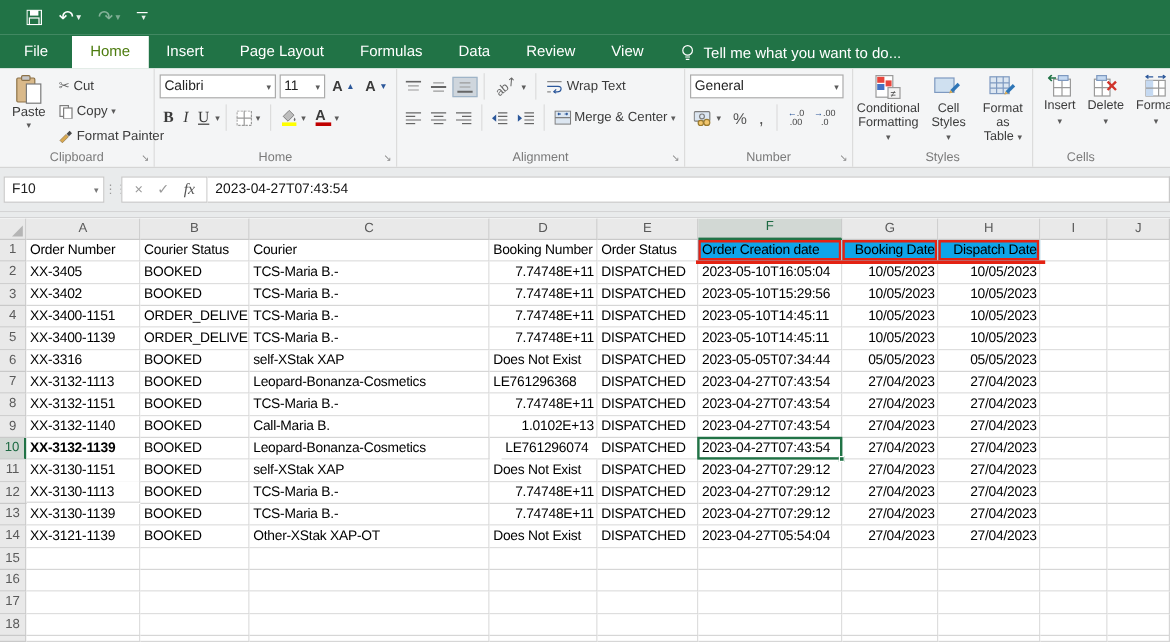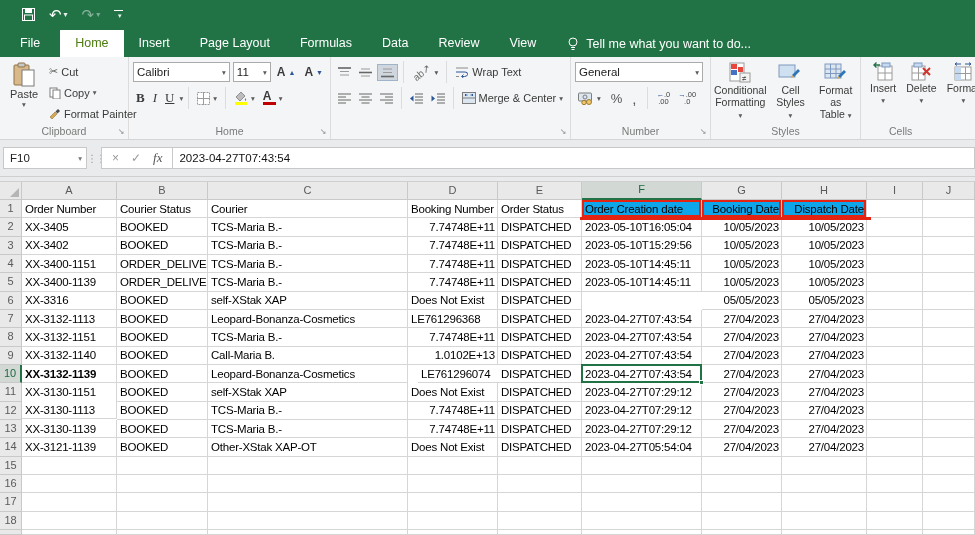--- a/index.html
+++ b/index.html
@@ -338,20 +338,21 @@
                   <rect x="0.5" y="0.5" width="13" height="11" fill="#dce6f1" stroke="#7e7e7e"></rect>
                   <line x1="0.5" y1="6" x2="13.5" y2="6" stroke="#7e7e7e"></line>
                   <path d="M3 3 L5.5 3 M3 3 l1-1 M3 3 l1 1 M11 3 L8.5 3 M11 3 l-1 -1 M11 3 l-1 1" stroke="#2b579a" fill="none"></path>
                 </svg>
             </span>
             <span>Merge &amp; Center</span>
               <span class="arrow">▾</span>
           </span>
         </div>
       </div>
+      <div class="grp-label">Alignment</div>
       <span class="launcher">↘</span>
     </div>
 
     <div class="grp" style="width:140px">
       <div class="grp-body">
         <div class="rrow" style="height:24px">
           <div class="combo" style="width:128px">
               <span>General</span>
               <span class="arrow">▾</span>
             </div>
@@ -558,20 +559,21 @@
       <div class="cell r" style="left: 702px; top: 91.36px; width: 80px; height: 18.34px;">10/05/2023</div>
       <div class="cell r" style="left: 782px; top: 91.36px; width: 85px; height: 18.34px;">10/05/2023</div>
       <div class="cell" style="left: 867px; top: 91.36px; width: 56px; height: 18.34px;"></div>
       <div class="cell" style="left: 923px; top: 91.36px; width: 52px; height: 18.34px;"></div>
       <div class="rowhdr" style="top: 109.7px; height: 18.34px; line-height: 17.34px;">6</div>
       <div class="cell" style="left: 22px; top: 109.7px; width: 95px; height: 18.34px;">XX-3316</div>
       <div class="cell" style="left: 117px; top: 109.7px; width: 91px; height: 18.34px;">BOOKED</div>
       <div class="cell" style="left: 208px; top: 109.7px; width: 200px; height: 18.34px;">self-XStak XAP</div>
       <div class="cell" style="left: 408px; top: 109.7px; width: 90px; height: 18.34px;">Does Not Exist</div>
       <div class="cell" style="left: 498px; top: 109.7px; width: 84px; height: 18.34px;">DISPATCHED</div>
+      <div class="cell" style="left: 582px; top: 109.7px; width: 120px; height: 18.34px;">2023-05-05T07:34:44</div>
       <div class="cell r" style="left: 702px; top: 109.7px; width: 80px; height: 18.34px;">05/05/2023</div>
       <div class="cell r" style="left: 782px; top: 109.7px; width: 85px; height: 18.34px;">05/05/2023</div>
       <div class="cell" style="left: 867px; top: 109.7px; width: 56px; height: 18.34px;"></div>
       <div class="cell" style="left: 923px; top: 109.7px; width: 52px; height: 18.34px;"></div>
       <div class="rowhdr" style="top: 128.04px; height: 18.34px; line-height: 17.34px;">7</div>
       <div class="cell" style="left: 22px; top: 128.04px; width: 95px; height: 18.34px;">XX-3132-1113</div>
       <div class="cell" style="left: 117px; top: 128.04px; width: 91px; height: 18.34px;">BOOKED</div>
       <div class="cell" style="left: 208px; top: 128.04px; width: 200px; height: 18.34px;">Leopard-Bonanza-Cosmetics</div>
       <div class="cell" style="left: 408px; top: 128.04px; width: 90px; height: 18.34px;">LE761296368</div>
       <div class="cell" style="left: 498px; top: 128.04px; width: 84px; height: 18.34px;">DISPATCHED</div>

